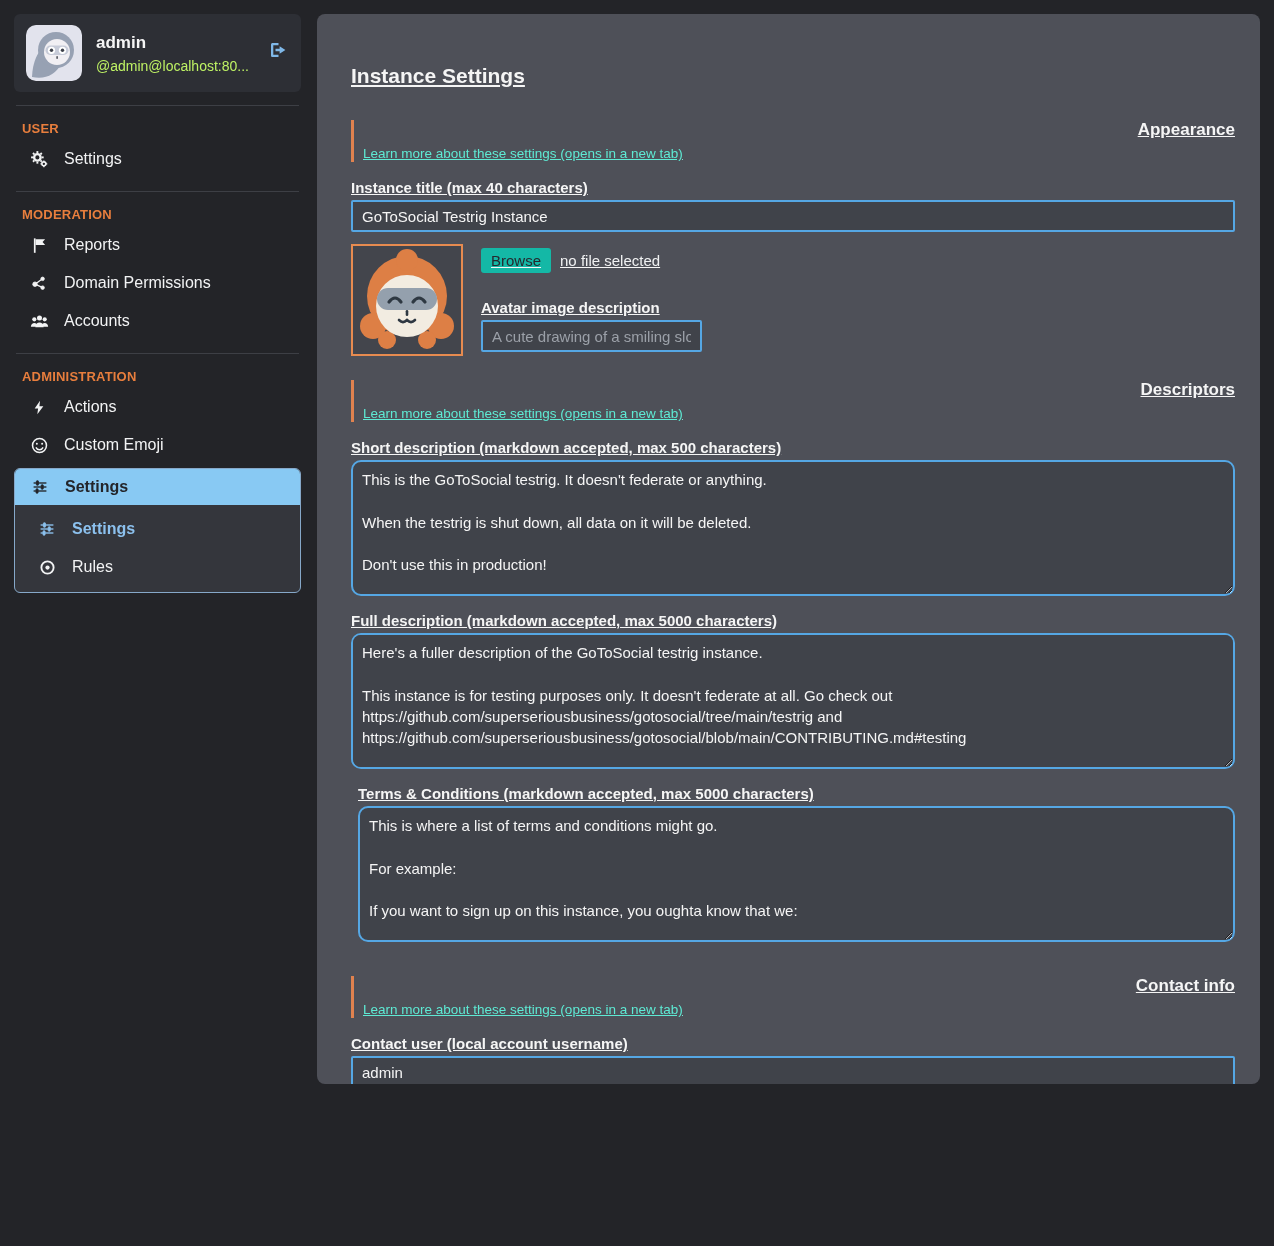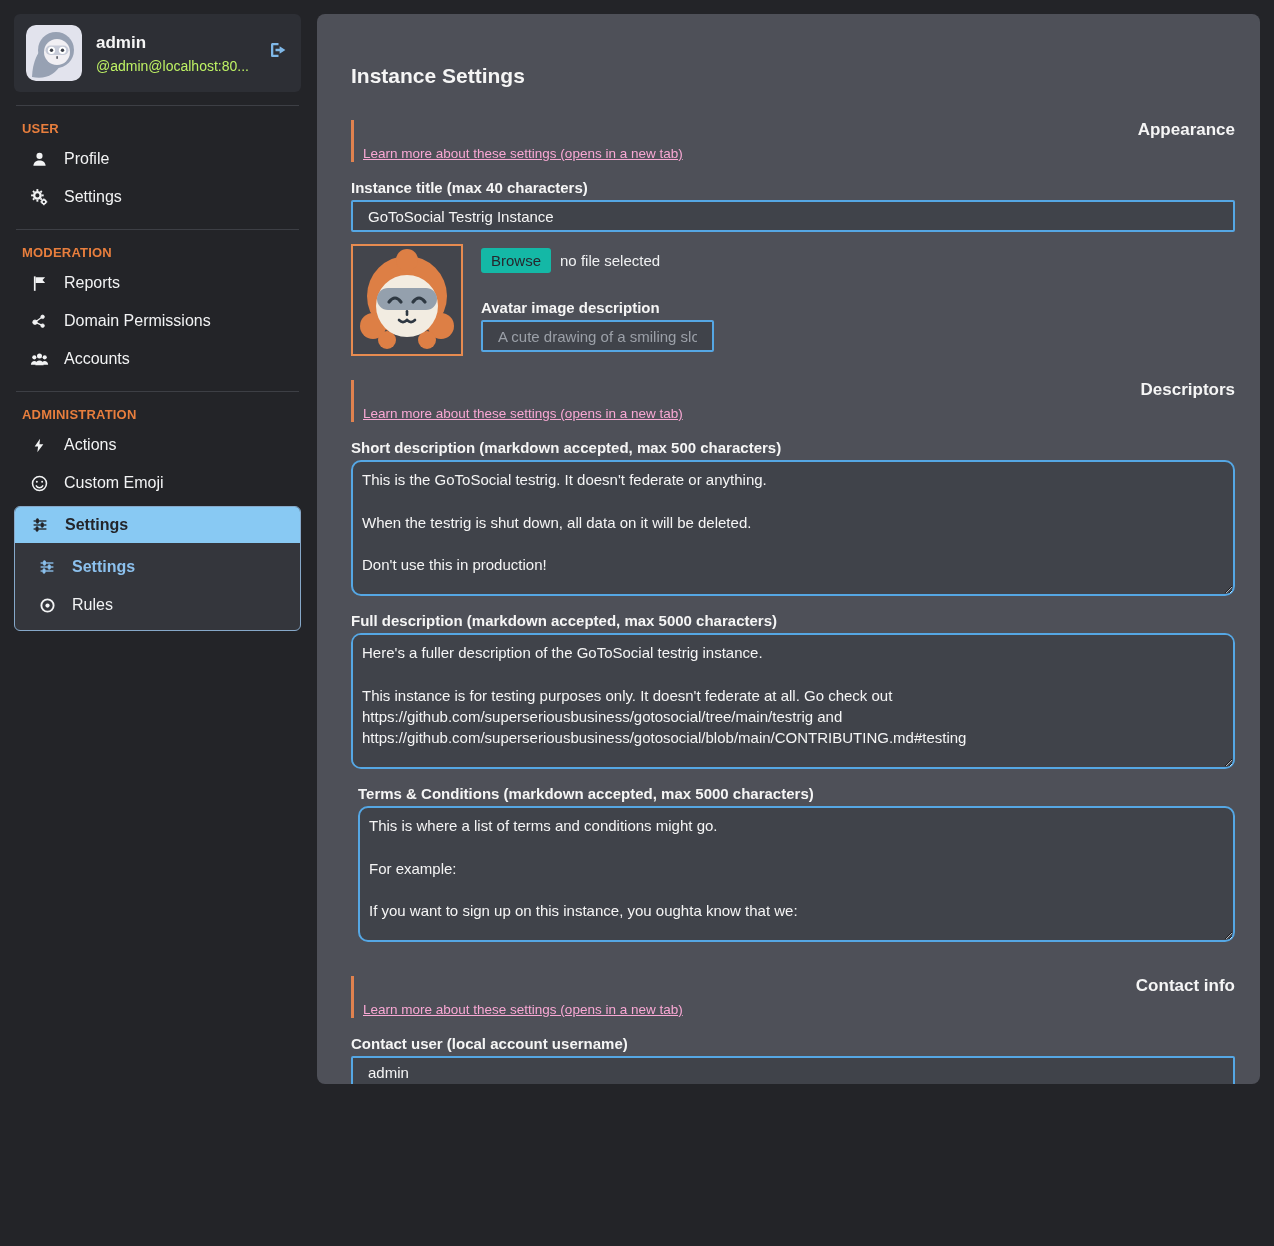--- a/index.html
+++ b/index.html
@@ -43,31 +43,31 @@
     display:flex; align-items:center; gap:15px; font-size:16px; cursor:pointer;
   }
   .nav-selected .ico { width:20px; display:flex; justify-content:center; color:#23252a; }
   .subnav { padding:5px 0 6px 8px; }
   .subnav .nav-item { padding:10px 8px 10px 14px; }
   .subnav-active { color:#8cc1ee; font-weight:700; }
   .subnav-active .ico { color:#8cc1ee; }
   
   .main {
     flex:1; background:#4e5058; border-radius:8px;
-    padding:50px 25px 0 34px; height:1070px; overflow:hidden;
+    padding:50px 25px 0 34px; height:1070px; overflow:hidden;text-decoration:underline;
   }
   h1.page-title { font-size:21px; font-weight:700; margin-bottom:32px; }
   .section-header { border-left:3px solid #e0824f; padding-left:9px; margin-bottom:17px; }
   .section-header h2 { font-size:17px; font-weight:700; margin-bottom:4px;text-align:right; }
-  .section-header a { color:#f9a8d4; font-size:13.5px; text-decoration:underline; cursor:pointer; }
+  .section-header a { color:#5eead4; font-size:13.5px; text-decoration:underline; cursor:pointer; }
   .field { margin-bottom:12px; }
   .field-label { font-weight:700; font-size:15px; margin-bottom:4px; display:block; }
   input[type=text] {
     width:100%; height:32px; background:#40434a; border:2px solid #55a7e4;
-    border-radius:2px; color:#f5f5f5; font-size:15px; padding:0 15px;
+    border-radius:2px; color:#f5f5f5; font-size:15px; padding:0 9px;
     font-family:"Liberation Sans","DejaVu Sans",sans-serif; outline:none;
   }
   input::placeholder { color:#9ba0a8; }
   textarea {
     width:100%; height:136px; background:#40434a; border:2px solid #55a7e4;
     border-radius:10px; color:#f5f5f5; font-size:15px; padding:7px 9px;
     line-height:1.42; font-family:"Liberation Sans","DejaVu Sans",sans-serif;
     resize:both; outline:none;
   }
   .avatar-row { display:flex; gap:18px; margin-bottom:24px; }
@@ -119,29 +119,20 @@
       <svg width="22" height="20" viewBox="0 0 20 20" fill="currentColor">
         <path d="M10.5 3H4.6C3.7 3 3 3.7 3 4.6v10.8c0 .9.7 1.6 1.6 1.6h5.9v-2.3H5.3V5.3h5.2z"></path>
         <path d="M11.6 6.2v2.6H7.5v2.4h4.1v2.6L17.4 10z"></path>
       </svg>
     </div>
   </div>
 
   <hr class="side-divider">
   <div class="section-label">USER</div>
 
-  <div class="nav-item">
-    <span class="ico">
-      <svg width="17" height="17" viewBox="0 0 20 20" fill="currentColor">
-        <circle cx="10" cy="5.8" r="3.6"></circle>
-        <path d="M2.8 17.4c.3-4.3 3.4-6.2 7.2-6.2s6.9 1.9 7.2 6.2z"></path>
-      </svg>
-    </span>
-    <span>Profile</span>
-  </div>
 
   <div class="nav-item">
     <span class="ico">
       <svg width="18" height="18" viewBox="0 0 20 20" fill="none" stroke="currentColor">
         <circle cx="8.2" cy="8.2" r="3.6" stroke-width="2.6"></circle>
         <g stroke-width="2.1">
           <line x1="8.2" y1="1.2" x2="8.2" y2="3.4"></line>
             <line x1="8.2" y1="13" x2="8.2" y2="15.2"></line>
           <line x1="1.2" y1="8.2" x2="3.4" y2="8.2"></line>
             <line x1="13" y1="8.2" x2="15.2" y2="8.2"></line>

